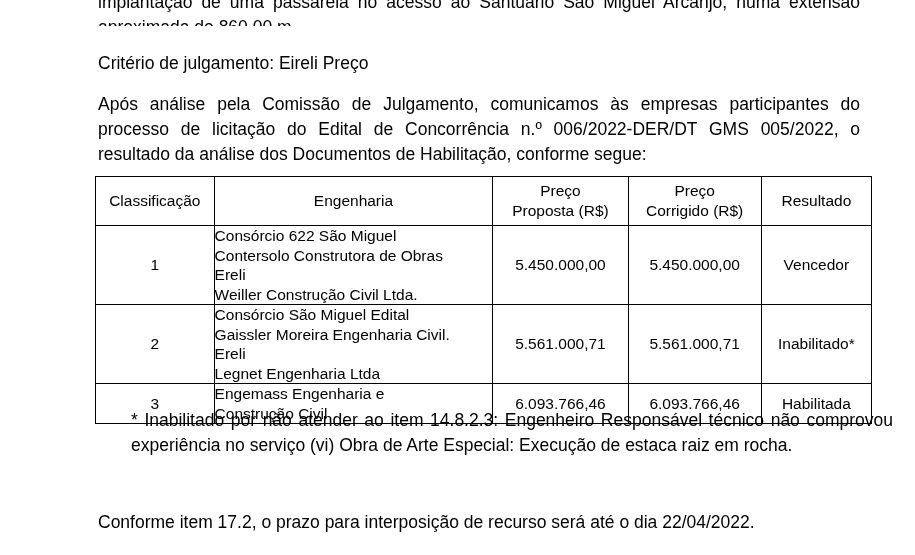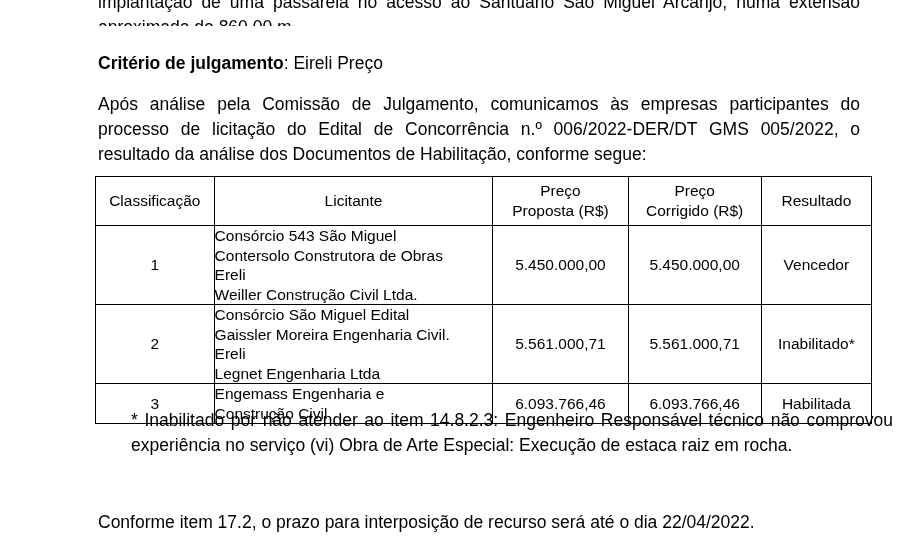--- a/index.html
+++ b/index.html
@@ -30,21 +30,21 @@
     width: 762px;
     height: 36px;
     overflow: hidden;
   }
   .clip-top p {
     margin: 0;
     font-size: 17.5px;
     line-height: 25px;
     text-align: justify;
   }
-  .bold { font-weight: bold; }
+  .bold { font-weight: normal; }
 
   .crit {
     position: absolute;
     left: 98px;
     top: 51px;
     font-size: 17.5px;
     line-height: 25px;
   }
   .after {
     position: absolute;
@@ -134,21 +134,21 @@
     <p>Após análise pela Comissão de Julgamento, comunicamos às empresas participantes do processo de licitação do Edital de Concorrência n.º 006/2022-DER/DT GMS 005/2022, o resultado da análise dos Documentos de Habilitação, conforme segue:</p>
   </div>
 
   <table class="result">
     <thead>
       <tr>
         <th class="c-class">
           <div class="th-cell">Classificação</div>
         </th>
         <th class="c-lic">
-          <div class="th-cell">Licitante</div>
+          <div class="th-cell">Engenharia</div>
         </th>
         <th class="c-prop">
           <div class="th-cell">
             <span>Preço</span><br>
             <span>Proposta (R$)</span>
           </div>
         </th>
         <th class="c-corr">
           <div class="th-cell">
             <span>Preço</span><br>
@@ -157,21 +157,21 @@
         </th>
         <th class="c-res">
           <div class="th-cell">Resultado</div>
         </th>
       </tr>
     </thead>
     <tbody>
       <tr>
         <td class="cell-center">1</td>
         <td class="cell-left">
-          <span class="lic-line">Consórcio 543 São Miguel</span>
+          <span class="lic-line">Consórcio 622 São Miguel</span>
           <span class="lic-line">Contersolo Construtora de Obras</span>
           <span class="lic-line">Ereli</span>
           <span class="lic-line">Weiller Construção Civil Ltda.</span>
         </td>
         <td class="cell-center">5.450.000,00</td>
         <td class="cell-center">5.450.000,00</td>
         <td class="cell-center bold-res">Vencedor</td>
       </tr>
       <tr>
         <td class="cell-center">2</td>

